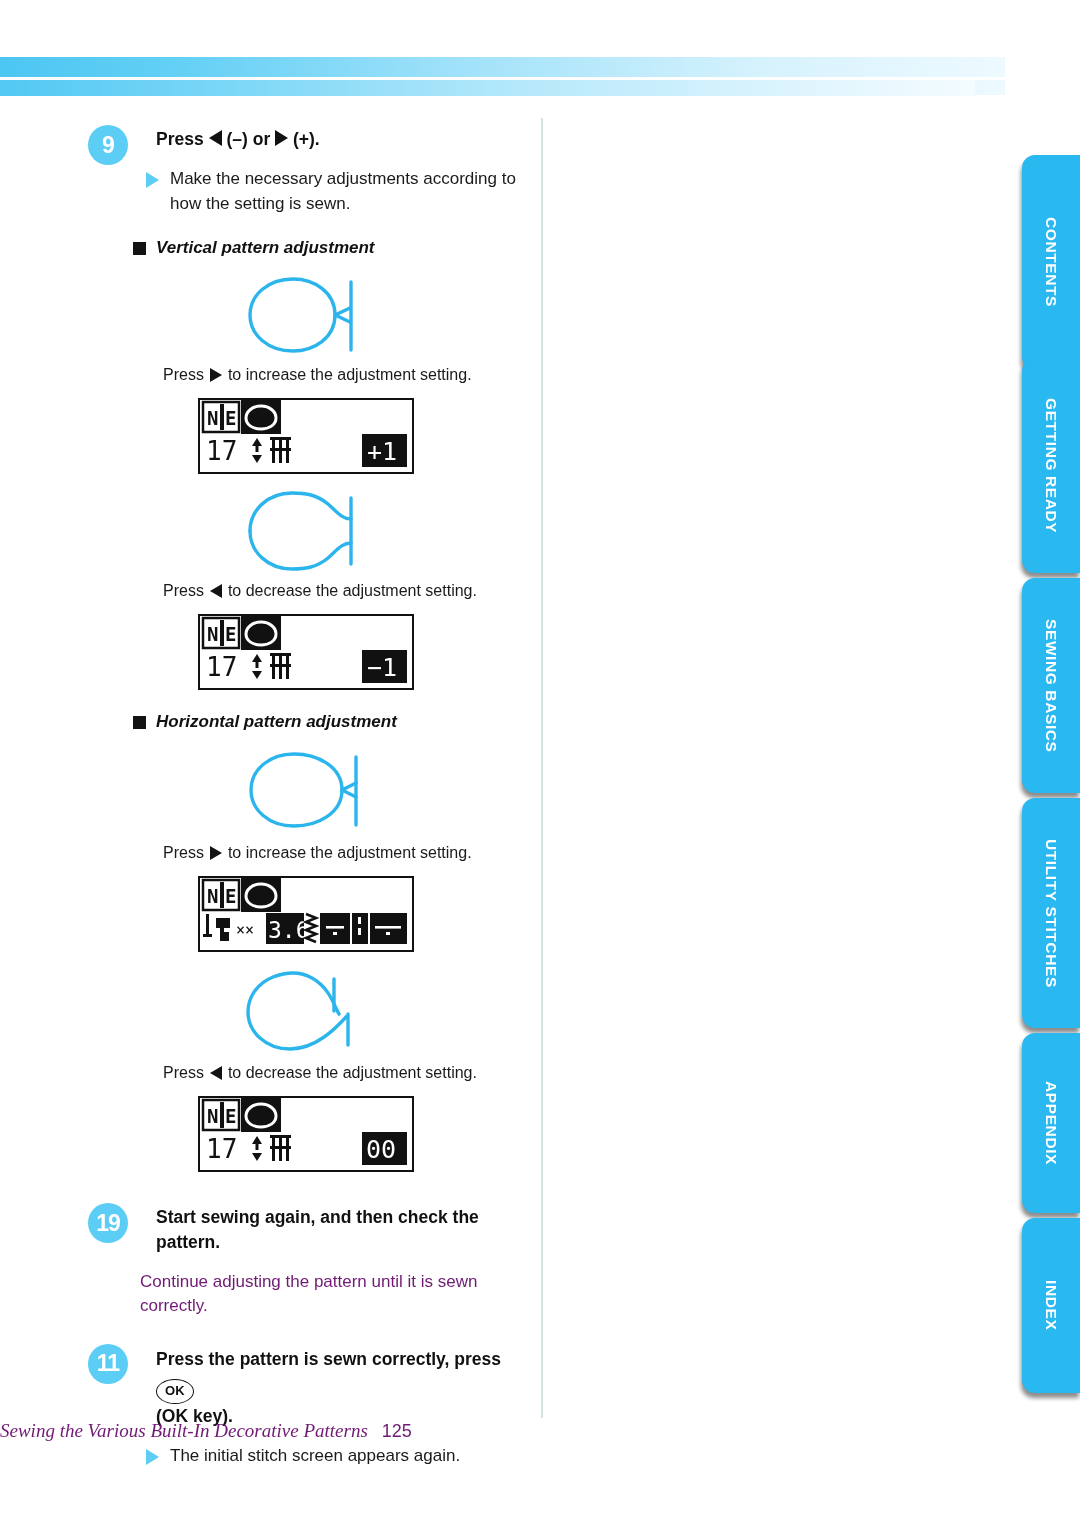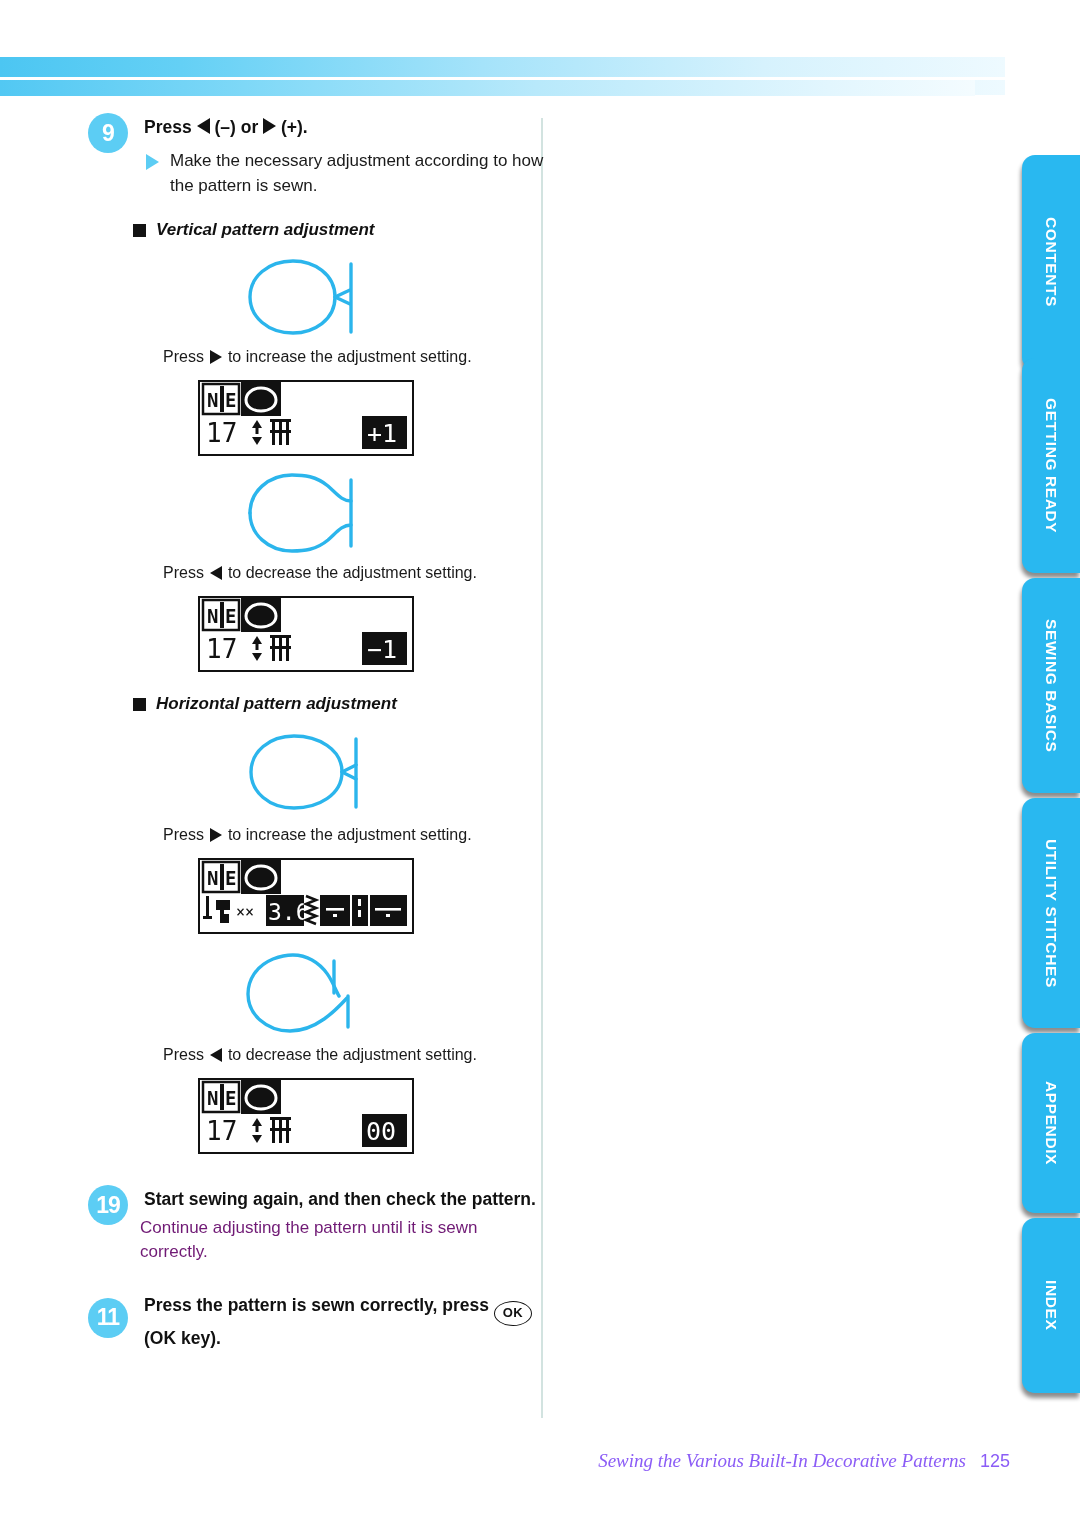--- a/index.html
+++ b/index.html
@@ -67,21 +67,21 @@
     display: flex;
     align-items: center;
     justify-content: center;
     letter-spacing: -1px;
   }
   .step-title {
     font-size: 17.5px;
     font-weight: bold;
     line-height: 1.38;
     color: #111111;
-    margin: 4px;
+    margin: 16px;
     padding-top: 3px;
   }
   .step-body {
     font-size: 17px;
     line-height: 1.42;
     color: #701a75;
     margin: 1px 0 0 0;
   }
 
   
@@ -204,27 +204,27 @@
   }
   .tab span {
     writing-mode: vertical-rl;
     text-orientation: mixed;
     white-space: nowrap;
   }
 
   
   .footer {
     position: absolute;
-    left: 0; top: 1450px;
+    left: 0; top: 1420px;
     width: 1010px;
-    text-align: right;
+    text-align: left;
     font-family: "Liberation Serif", serif;
     font-style: italic;
     font-size: 19px;
-    color: #8b5cf6;
+    color: #701a75;
   }
   .footer .pg {
     font-style: normal;
     margin-left: 14px;
     font-family: "Liberation Sans", sans-serif;
     font-size: 18px;
   }
 </style>
 </head>
 <body>
@@ -241,21 +241,21 @@
     <div class="step-num">9</div>
     <p class="step-title">
       <span>Press</span>
       <span class="key-tri-l"></span>
       <span>(–) or</span>
       <span class="key-tri-r"></span>
       <span>(+).</span>
     </p>
     <p class="tri-para">
       <span class="tri"></span>
-      <span>Make the necessary adjustment according to how the pattern is sewn.</span>
+      <span>Make the necessary adjustments according to how the setting is sewn.</span>
     </p>
   </div>
 
   <div class="sq-head">
     <span class="sq"></span>
     <span>Vertical pattern adjustment</span>
   </div>
 
   <div class="figure">
     <svg width="150" height="86" viewBox="0 0 150 86">
@@ -432,27 +432,31 @@
     </svg>
   </div>
 
   <div class="step" style="margin-top:30px;">
     <div class="step-num">19</div>
     <p class="step-title">Start sewing again, and then check the pattern.</p>
     <p class="step-body">Continue adjusting the pattern until it is sewn correctly.</p>
   </div>
 
   <div class="step" style="margin-top:26px;">
-    <div class="step-num" style="top:8px;">11</div>
+    <div class="step-num" style="top:0;">11</div>
     <p class="step-title">
       <span>Press the pattern is sewn correctly, press</span>
       <span class="ok-key">OK</span>
       <br>
       <span>(OK key).</span>
     </p>
+    <p class="tri-para" style="margin-top:16px;">
+      <span class="tri"></span>
+      <span>The initial stitch screen appears again.</span>
+    </p>
   </div>
 
 </div>
 
 <div class="tabs">
   <div class="tab" style="top:155px;height:215px;">
     <span>CONTENTS</span>
   </div>
   <div class="tab" style="top:358px;height:215px;">
     <span>GETTING READY</span>

